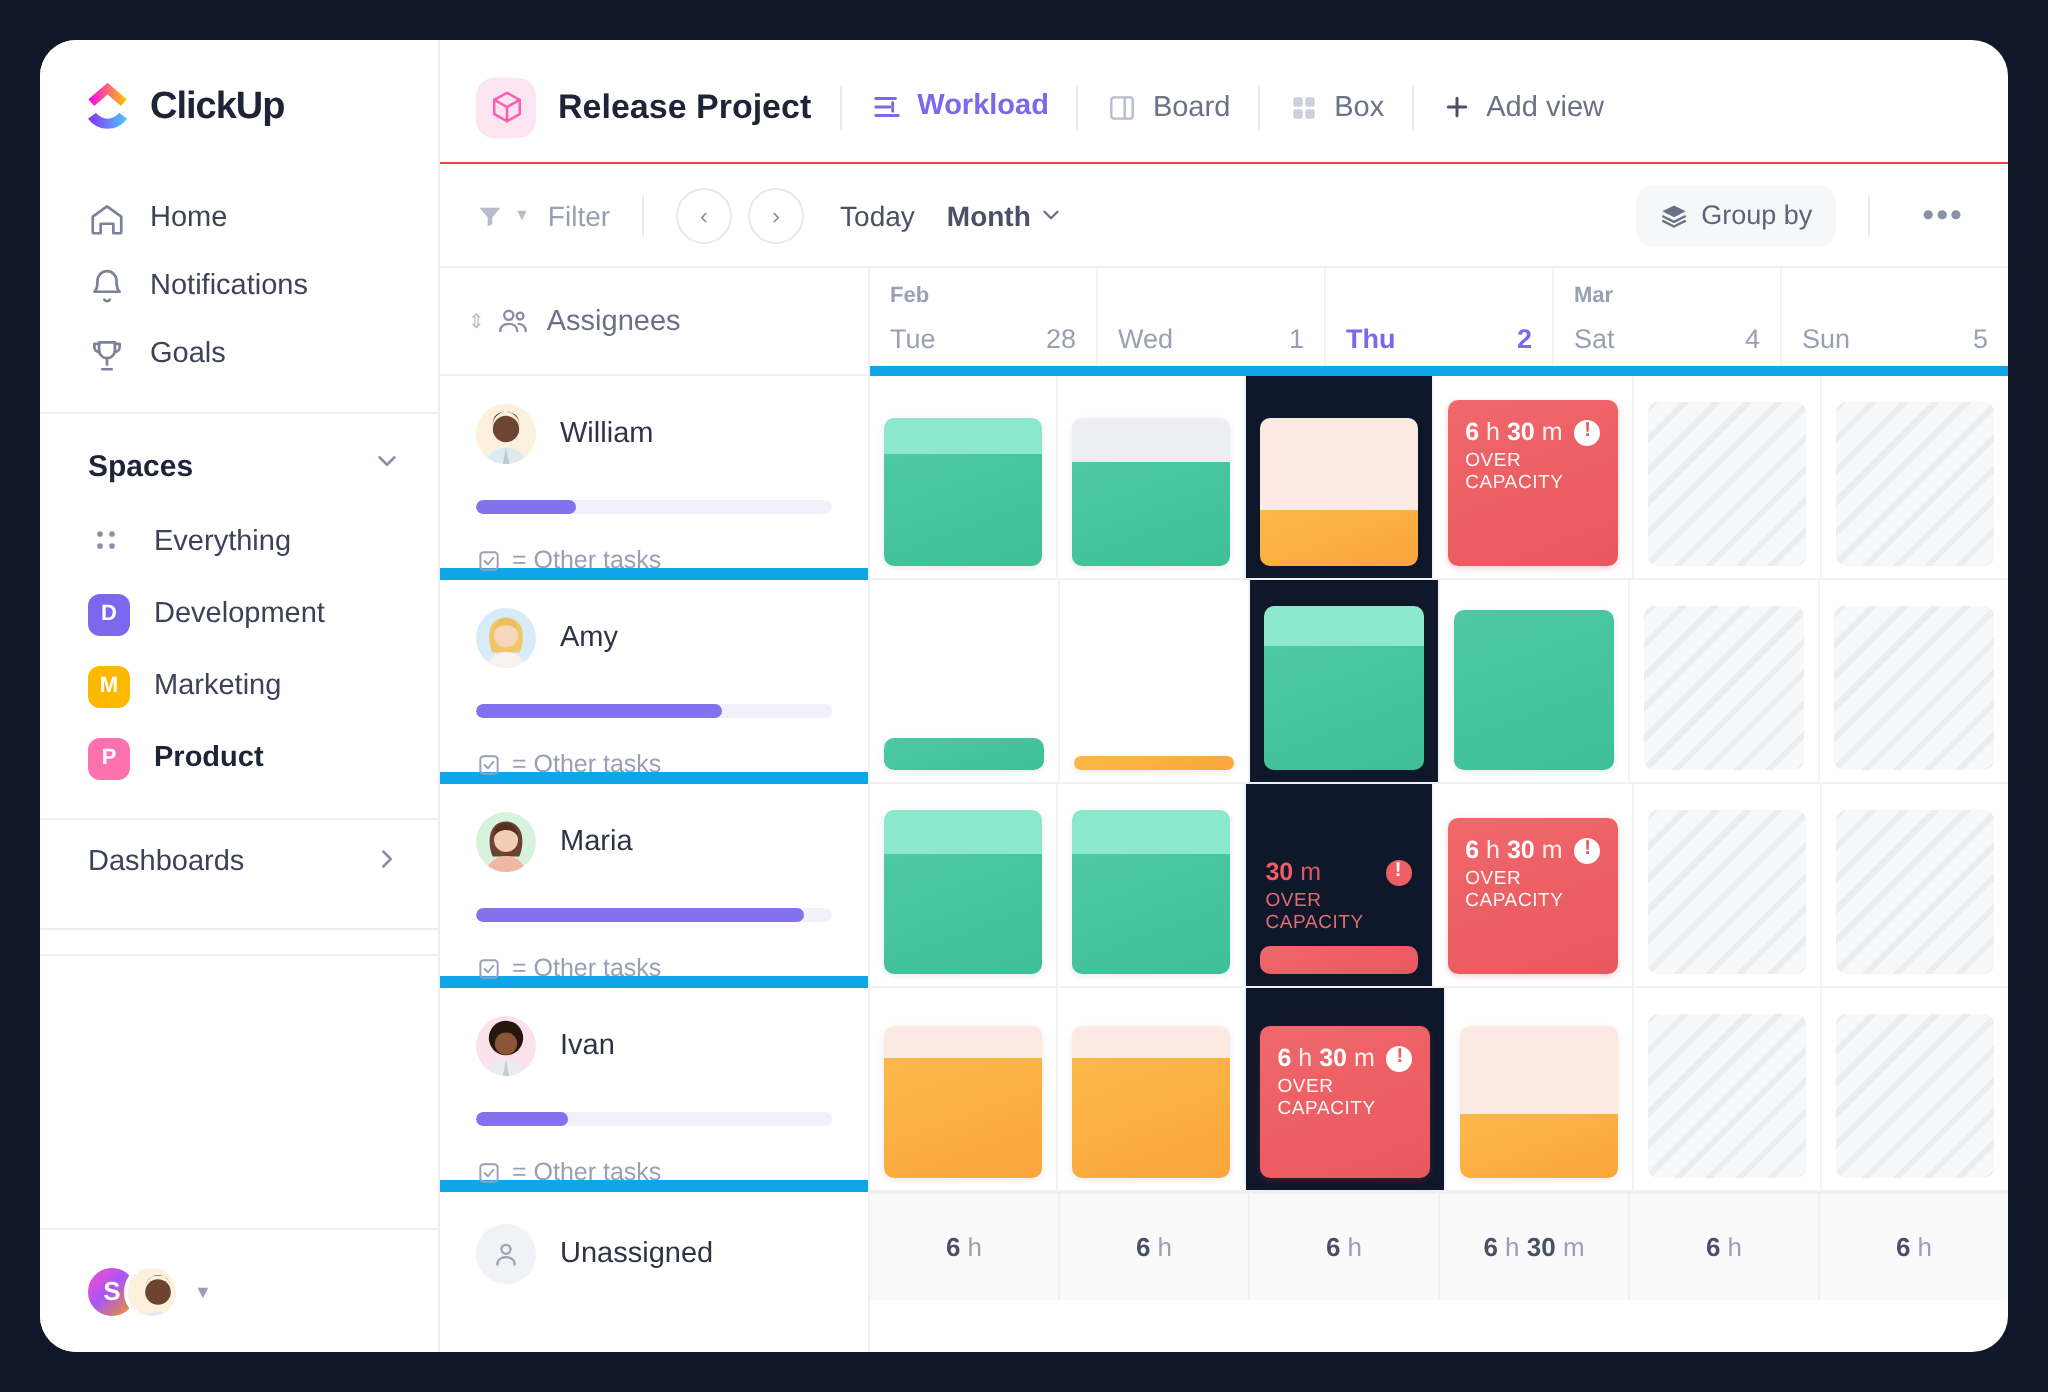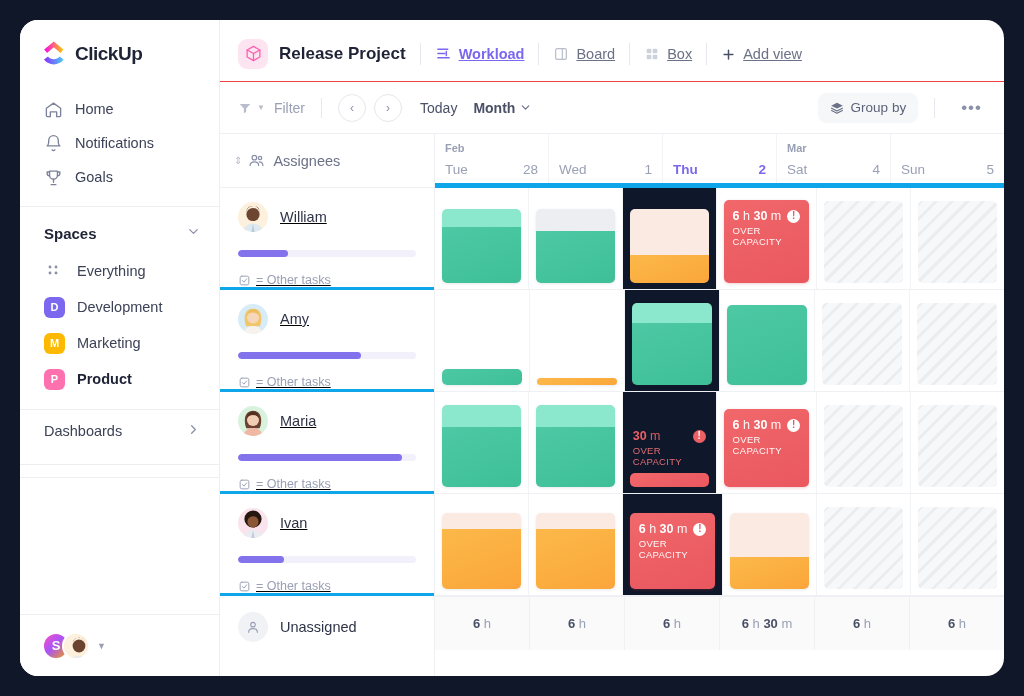--- a/index.html
+++ b/index.html
@@ -119,23 +119,23 @@
     background: #fde4f1;
     display: flex; align-items: center; justify-content: center;
     flex-shrink: 0;
   }
   .proj-title {
     font-size: 17px; font-weight: bold; color: #1f2336;
     margin-left: 11px; white-space: nowrap;
   }
   .vdiv { width: 1px; height: 22px; background: #e6e8ed; margin: 0 14px; flex-shrink: 0; }
   .view-tab {
-    display: flex; align-items: flex-end;
+    display: flex; align-items: flex-start;
     font-size: 14.5px; color: #6b7186;
-    cursor: pointer; white-space: nowrap; text-decoration: underline;
+    cursor: pointer; white-space: nowrap;
   }
   .view-tab .ic { margin-right: 7px; display: flex; align-items: center; }
   .view-tab.active { color: #7b68ee; font-weight: bold; }
 
   .toolbar {
     height: 52px; flex-shrink: 0;
     display: flex; align-items: center;
     padding: 0 16px 0 18px;
     border-bottom: 1px solid #eef0f3;
   }
@@ -172,23 +172,22 @@
   .assignee-head {
     height: 54px; display: flex; align-items: center;
     padding-left: 14px; border-bottom: 1px solid #eef0f3;
     color: #6b7186; font-size: 14.5px;
   }
   .sort-ic { color: #b9bdcb; font-size: 10px; margin-right: 6px; }
   .people-ic { margin-right: 8px; color: #8a90a6; display:flex; }
 
   .arow {
     height: 102px; flex-shrink: 0;
-    border-bottom: 3px solid #0ea5e9;
+    border-bottom: 6px solid #0ea5e9;
     padding: 14px 18px 0 18px;
-    text-decoration: underline;
   }
   .aperson { display: flex; align-items: center; }
   .avatar {
     width: 30px; height: 30px; border-radius: 50%;
     overflow: hidden; flex-shrink: 0; margin-right: 12px;
   }
   .aname { font-size: 14.5px; color: #2e3346; }
   .pbar {
     height: 7px; border-radius: 4px; background: #f2f1fb;
     margin-top: 18px; overflow: hidden;

